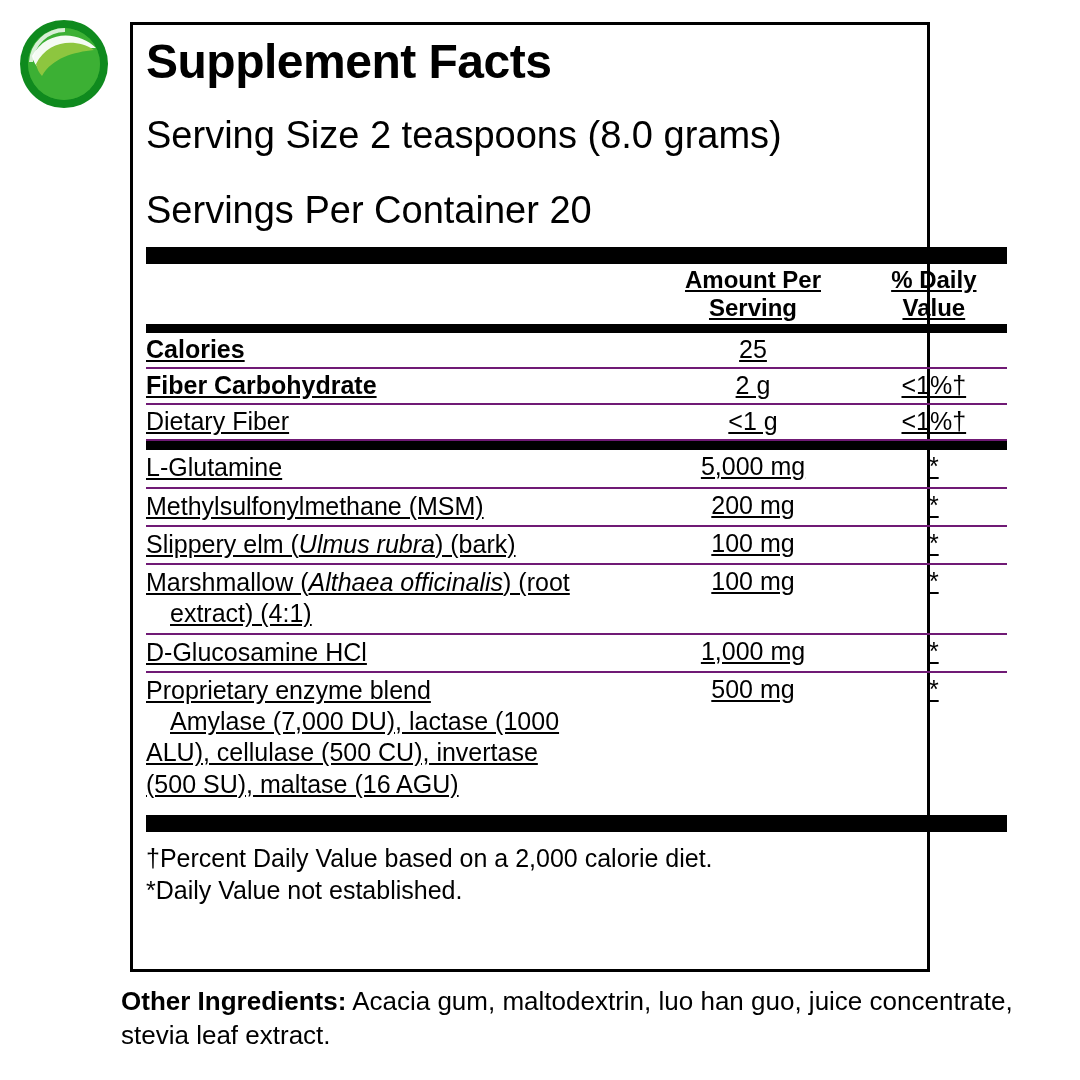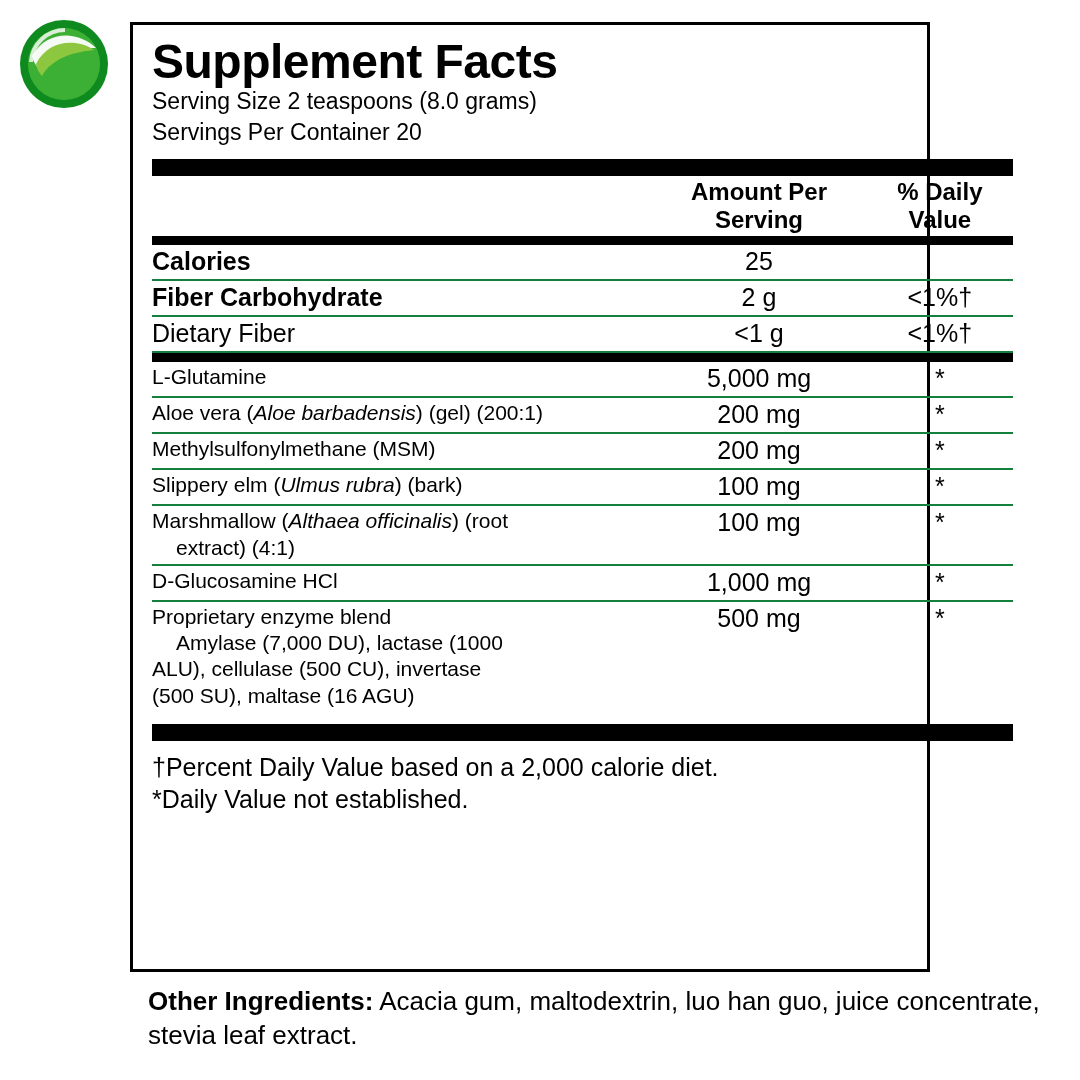--- a/index.html
+++ b/index.html
@@ -29,55 +29,57 @@
     left: 18px;
     top: 18px;
     width: 92px;
     height: 92px;
   }
   .logo svg { display:block; width:92px; height:92px; }
 
   
   .panel {
     position: absolute;
-    left: 130px;
+    left: 124px;
     top: 22px;
     width: 905px;
   }
 
   .title {
     font-size: 48px;
     font-weight: bold;
     line-height: 1.0;
     letter-spacing: -0.5px;
     margin: 16px 0 0 22px;
   }
   .serving-line {
-    font-size: 23px;
+    font-size: 38px;
     line-height: 1.33;
     margin-left: 22px;
+    margin-top: 24px;
   }
 
   
   .rule-thick {
     height: 17px;
     background: #000;
     margin: 12px 22px 0 22px;
   }
   .rule-med {
     height: 9px;
     background: #000;
     margin: 0 22px;
   }
 
   table.facts {
     width: calc(100% - 44px);
     margin: 0 22px;
     border-collapse: collapse;
     font-size: 25px;
+    text-decoration: underline;
   }
   table.facts td {
     padding: 2px 0 3px 0;
     vertical-align: top;
   }
   .col-name { width: 58%; }
   .col-amt  { width: 25%; text-align: right; padding-right: 6px !important; }
   .col-dv   { width: 17%; text-align: right; padding-right: 8px !important; }
 
   .hdr td {
@@ -88,21 +90,21 @@
     padding-bottom: 6px;
     padding-top: 10px;
   }
   .hdr .col-amt, .hdr .col-dv { text-align: center; padding-right: 0 !important; }
 
   .bold { font-weight: bold; }
   .indent { padding-left: 24px; }
   .indent2 { padding-left: 24px; margin-top: 8px; }
 
   .row-line td {
-    border-bottom: 2px solid #15803d;
+    border-bottom: 2px solid #701a75;
   }
   .no-line td { border-bottom: none; }
 
   .amt-center { text-align: center; padding-right: 0 !important; }
   .dv-center  { text-align: center; padding-right: 0 !important; }
 
   .star { text-align: center; font-size: 25px; padding-right: 0 !important; }
 
   .footnotes {
     margin: 10px 22px 11px 22px;
@@ -116,30 +118,30 @@
     top: 22px;
     width: 800px;
     height: 950px;
     border: 3px solid #000;
     box-sizing: border-box;
     pointer-events: none;
   }
 
   .other-ing {
     position: absolute;
-    left: 148px;
+    left: 121px;
     top: 985px;
     width: 930px;
     font-size: 26px;
     line-height: 1.3;
   }
   .other-ing b { font-weight: bold; }
 
   .sub-line {
-    font-size: 21px;
+    font-size: 25px;
     line-height: 1.25;
   }
 </style>
 </head>
 <body>
 
 <div class="page">
 
   <div class="logo">
     <svg viewBox="0 0 92 92" xmlns="http://www.w3.org/2000/svg">
@@ -203,25 +205,20 @@
     <div class="rule-med"></div>
 
     <table class="facts">
       <tbody id="ingredients-body">
           <tr class="row-line">
             <td class="col-name sub-line">L-Glutamine</td>
             <td class="col-amt amt-center">5,000 mg</td>
             <td class="col-dv star">*</td>
           </tr>
           <tr class="row-line">
-            <td class="col-name sub-line">Aloe vera (<i>Aloe barbadensis</i>) (gel) (200:1)</td>
-            <td class="col-amt amt-center">200 mg</td>
-            <td class="col-dv star">*</td>
-          </tr>
-          <tr class="row-line">
             <td class="col-name sub-line">Methylsulfonylmethane (MSM)</td>
             <td class="col-amt amt-center">200 mg</td>
             <td class="col-dv star">*</td>
           </tr>
           <tr class="row-line">
             <td class="col-name sub-line">Slippery elm (<i>Ulmus rubra</i>) (bark)</td>
             <td class="col-amt amt-center">100 mg</td>
             <td class="col-dv star">*</td>
           </tr>
           <tr class="row-line">

